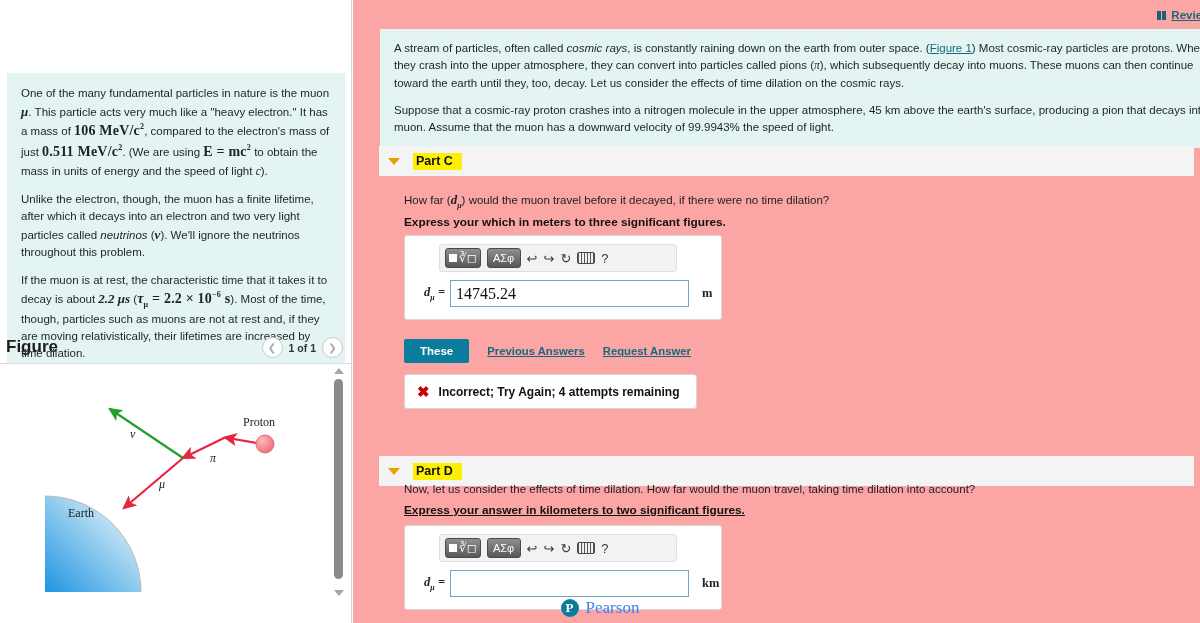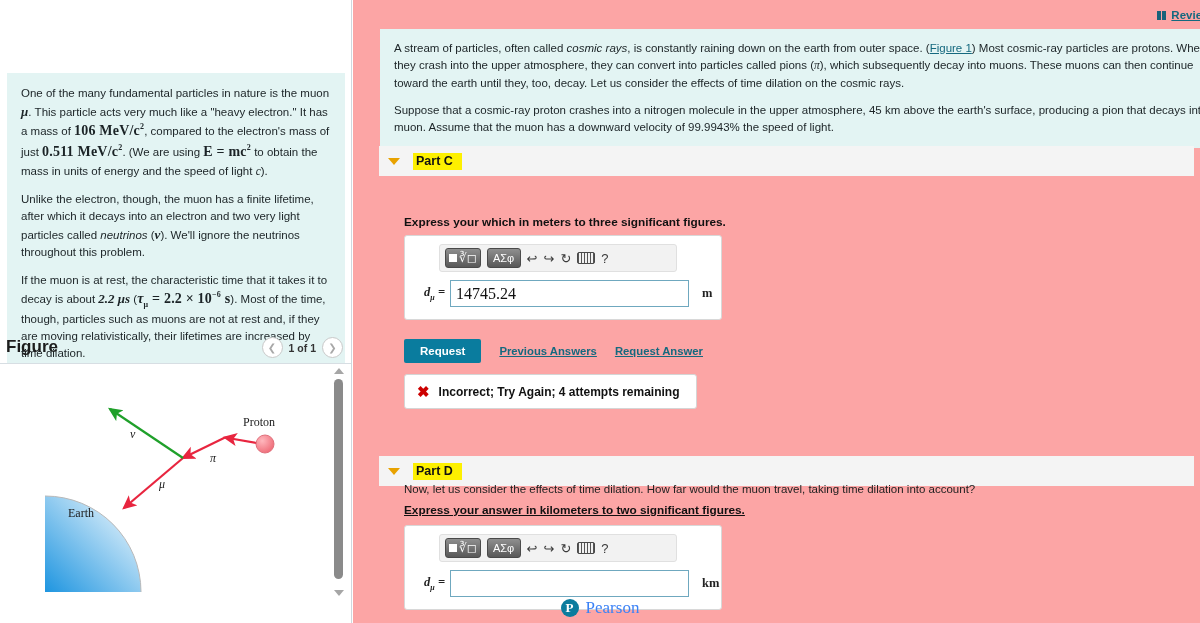--- a/index.html
+++ b/index.html
@@ -313,20 +313,23 @@
         <span>A stream of particles, often called </span><em>cosmic rays</em><span>, is constantly raining down on the earth from outer space. (</span><a class="figlink" href="#">Figure 1</a><span>) Most cosmic-ray particles are protons. When they crash into the upper atmosphere, they can convert into particles called pions (</span><span class="mi">π</span><span>), which subsequently decay into muons. These muons can then continue toward the earth until they, too, decay. Let us consider the effects of time dilation on the cosmic rays.</span>
       </p>
       <p>Suppose that a cosmic-ray proton crashes into a nitrogen molecule in the upper atmosphere, 45 km above the earth's surface, producing a pion that decays into a muon. Assume that the muon has a downward velocity of 99.9943% the speed of light.</p>
     </div>
 
     <div class="part-header" style="top:146px;">
       <span class="caret"></span>
       <span class="part-label">Part C</span>
     </div>
 
+    <div class="q-text" style="left:51px; top:192px; width:740px;">
+      <span>How far (</span><span class="mathit"><span>d</span><sub>μ</sub></span><span>) would the muon travel before it decayed, if there were no time dilation?</span>
+    </div>
     <div class="q-bold" style="left:51px; top:215px;">Express your which in meters to three significant figures.</div>
 
     <div class="answer-box" style="left:51px; top:235px; width:318px; height:85px;">
       <div class="math-toolbar">
         <span class="tb-btn">
             <span class="sq"></span>
             <span class="rad">∛◻</span>
           </span>
         <span class="tb-btn">ΑΣφ</span>
         <span class="tb-ico">↩</span>
@@ -336,21 +339,21 @@
         <span class="tb-ico">?</span>
       </div>
       <div class="ans-row">
         <span class="ans-var"><span>d</span><sub>μ</sub> <span>=</span></span>
         <input class="ans-input" type="text" value="14745.24" style="">
         <span class="ans-unit">m</span>
       </div>
     </div>
 
     <div class="submit-row" style="left:51px; top:339px;">
-      <button class="submit-btn">Request</button>
+      <button class="submit-btn">These</button>
       <a class="alink" href="#">Previous Answers</a>
       <a class="alink" href="#">Request Answer</a>
     </div>
 
     <div class="feedback" style="left:51px; top:374px;">
       <span class="xmark">✖</span>
       <span>Incorrect; Try Again; 4 attempts remaining</span>
     </div>
 
     <div class="part-header" style="top:456px;">

